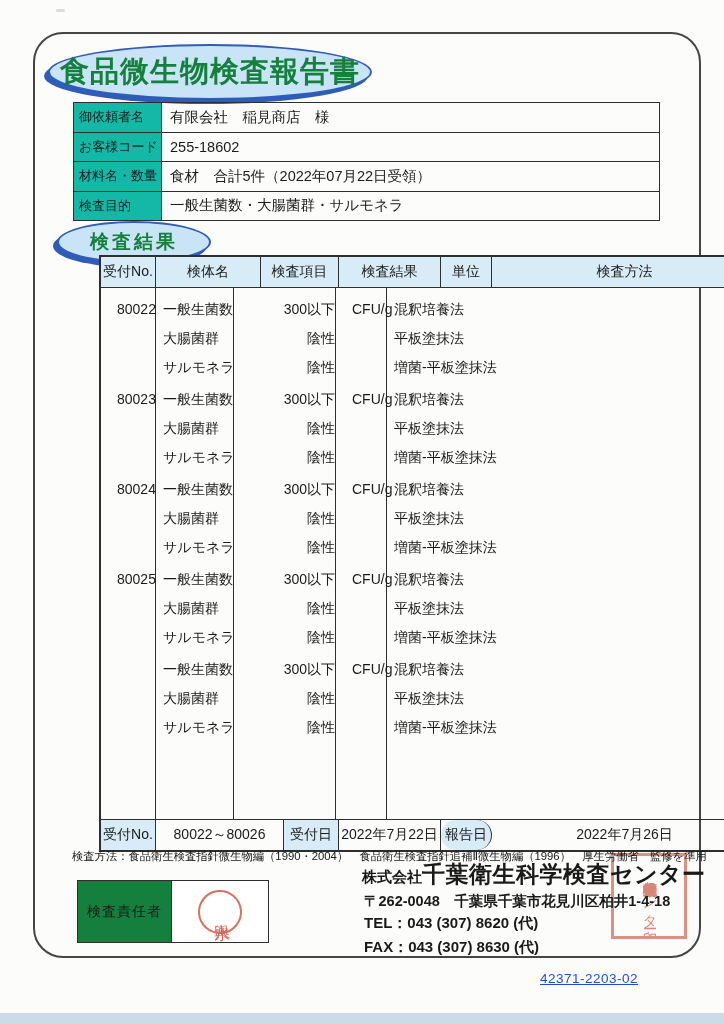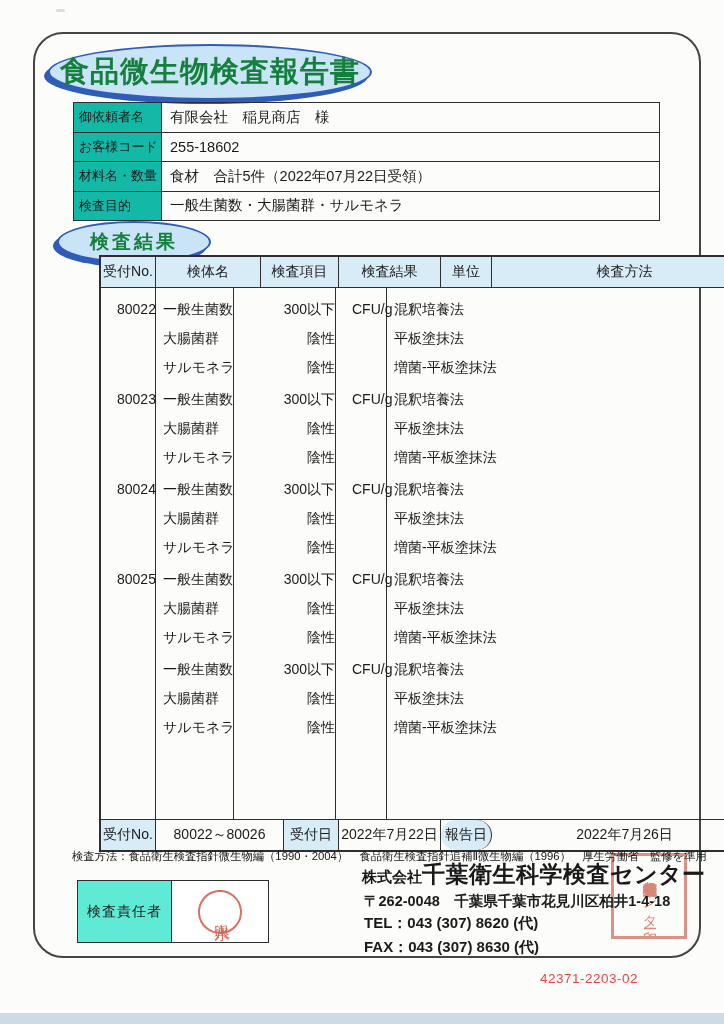--- a/index.html
+++ b/index.html
@@ -48,32 +48,32 @@
     font-size:11.3px;white-space:nowrap;color:#151515;}
   
   .company-line{position:absolute;left:362px;top:859px;white-space:nowrap;z-index:2;text-align:right;}
   .company-line .prefix{font-size:15px;font-weight:bold;}
   .company-line .cname{font-size:23px;font-weight:bold;letter-spacing:0.5px;}
   .addr{position:absolute;left:364px;top:892px;font-size:14.5px;font-weight:600;white-space:nowrap;z-index:2;}
   .tel{position:absolute;left:364px;top:914px;font-size:15px;font-weight:600;white-space:nowrap;z-index:2;}
   .fax{position:absolute;left:364px;top:938px;font-size:15px;font-weight:600;white-space:nowrap;z-index:2;}
   .inspector{position:absolute;left:77px;top:880px;width:192px;height:63px;border:1.8px solid #2e2e2e;
     display:flex;box-sizing:border-box;background:#fff;}
-  .insp-label{width:94px;background:#5eead4;display:flex;align-items:center;justify-content:center;
+  .insp-label{width:94px;background:#15803d;display:flex;align-items:center;justify-content:center;
     font-size:14px;border-right:1.8px solid #2e2e2e;box-sizing:border-box;letter-spacing:1px;}
   .insp-stamp-cell{flex:1;display:flex;align-items:center;justify-content:center;}
   .round-stamp{width:44px;height:44px;border:2px solid #d4624d;border-radius:50%;color:#cf5847;
     display:flex;align-items:center;justify-content:center;writing-mode:vertical-rl;
     font-size:16px;line-height:1;letter-spacing:1px;transform:rotate(-5deg);opacity:.9;box-sizing:border-box;}
   .sq-seal{position:absolute;left:611px;top:853px;width:76px;height:86px;border:3px solid #d26a55;
     color:#cd5b46;opacity:.72;z-index:1;display:flex;align-items:center;justify-content:center;
     box-sizing:border-box;overflow:hidden;mix-blend-mode:multiply;}
   .sq-seal-inner{writing-mode:vertical-rl;font-family:"Liberation Serif",serif;
     font-size:14.5px;line-height:1.1;height:76px;text-align:center;}
-  .doc-code{position:absolute;left:540px;top:971px;font-size:13.5px;letter-spacing:0.5px;color:#ef4444;}
+  .doc-code{position:absolute;left:540px;top:971px;font-size:13.5px;letter-spacing:0.5px;color:#1d4ed8;text-decoration:underline;}
   .bottom-strip{position:absolute;left:0;bottom:0;width:724px;height:11px;background:#cddbe6;}
 </style>
 </head>
 <body>
 
 <div class="artifact"></div>
 
 <div class="sheet"></div>
 
 <div class="oval title-oval">

